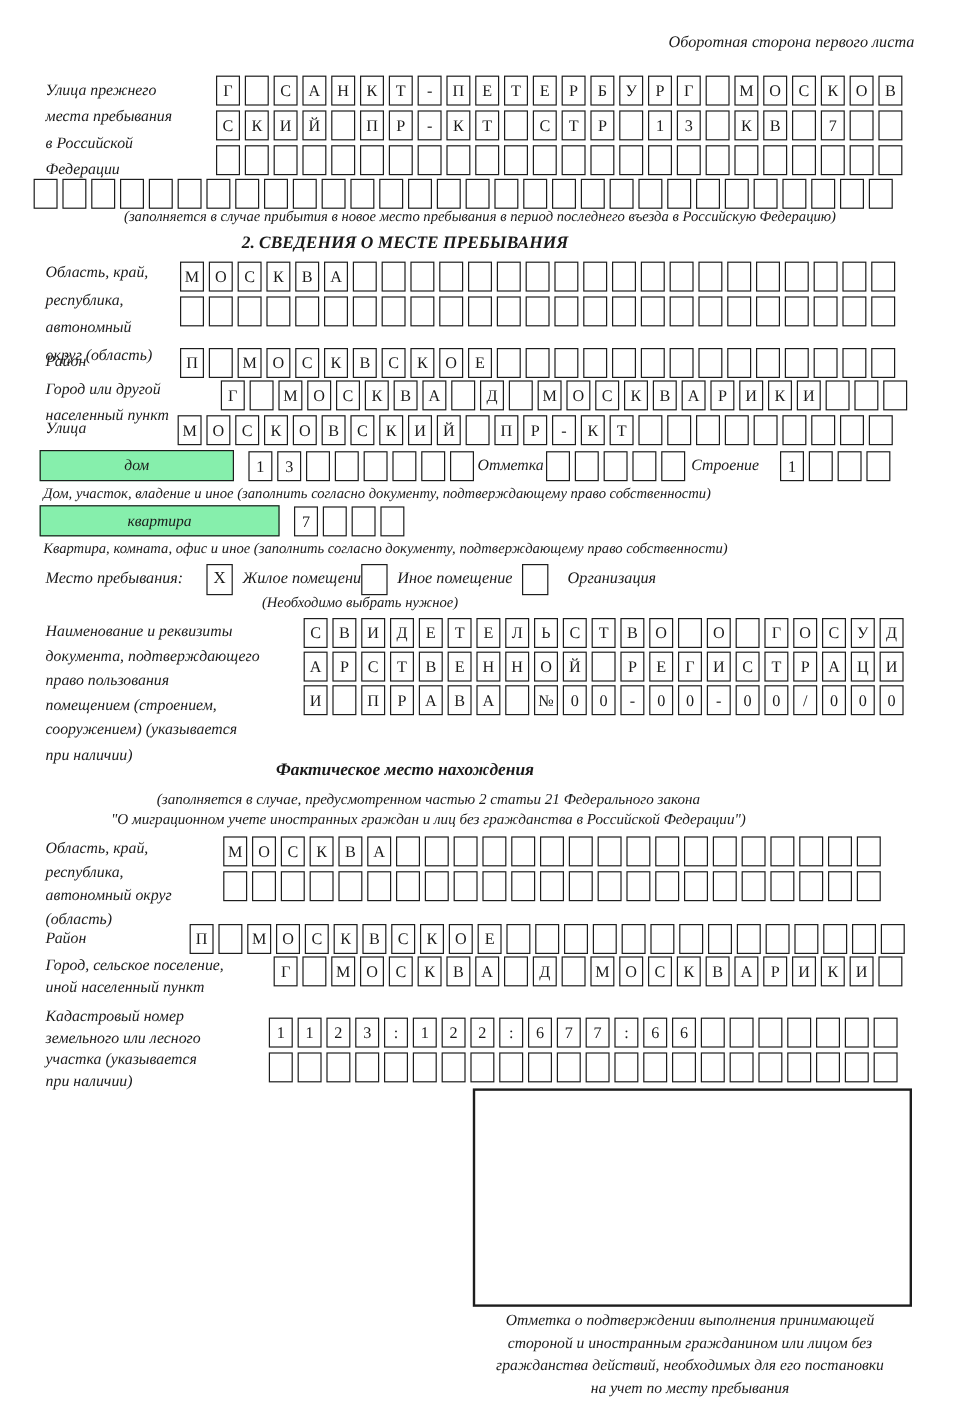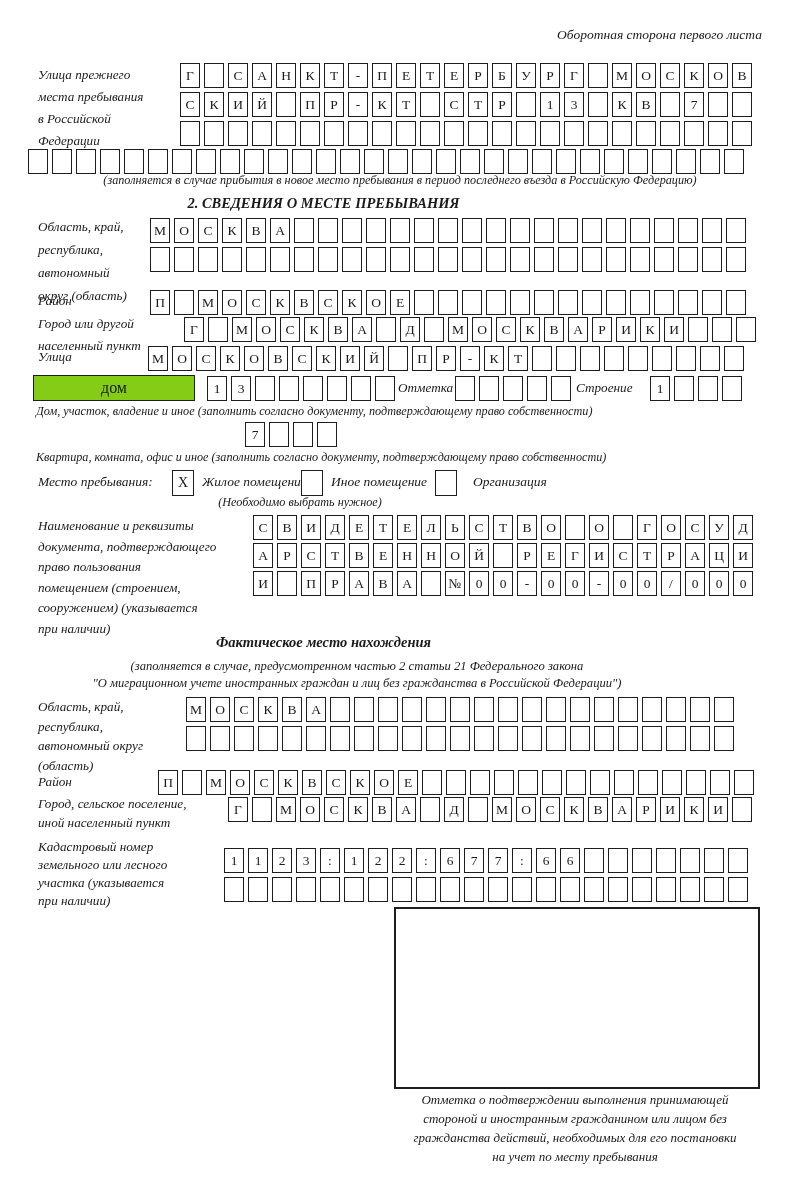--- a/index.html
+++ b/index.html
@@ -5,33 +5,33 @@
   html,body { margin:0; padding:0; background:#ffffff; }
   .page {
     position:relative; width:800px; height:1180px; background:#ffffff;
     color:#1a1a1a; font-family:"Liberation Serif","DejaVu Serif",serif;
     overflow:hidden;
   }
   .abs { position:absolute;font-style:italic; }
   .lines { white-space:pre-line; }
   .lbl { font-size:13.2px; }
   .cap { font-size:12.2px; }
-  .title { font-weight:bold; font-size:14.5px; text-align:center; width:643px; left:2px; }
+  .title { font-weight:bold; font-size:14.5px; text-align:center; width:643px; left:16px; }
   .centered { text-align:center; }
   .cellrow { position:absolute; display:flex; gap:4px; }
   .cell {
     width:20px; height:25px; box-sizing:border-box;
     border:1.7px solid #1d1d1d; background:#fff;
     display:flex; align-items:center; justify-content:center;
     font-size:13.5px; line-height:1;
   }
   .namedbox {
     position:absolute; box-sizing:border-box; border:1.7px solid #1d1d1d;
     display:flex; align-items:center; justify-content:center;
-    font-size:16px; background:#84cc16;
+    font-size:13px; background:#86efac;font-style:italic;
   }
   .checkbox {
     position:absolute; width:22px; height:26px; box-sizing:border-box;
     border:1.7px solid #1d1d1d; background:#fff;
     display:flex; align-items:center; justify-content:center;
     font-size:14px;
   }
   .stampbox { position:absolute; border:2px solid #1d1d1d; background:#fff; }
 </style>
 </head>
@@ -326,20 +326,21 @@
     </div>
   <div class="abs lbl" style="left:576px; top:380px">Строение</div>
   <div class="cellrow" style="left:650px; top:376px">
       <div class="cell">1</div>
       <div class="cell"></div>
       <div class="cell"></div>
       <div class="cell"></div>
     </div>
   <div class="abs cap" style="left:36px; top:404px">Дом, участок, владение и иное (заполнить согласно документу, подтверждающему право собственности)</div>
 
+  <div class="namedbox" style="left:33px; top:421px; width:200px; height:26px">квартира</div>
   <div class="cellrow" style="left:245px; top:422px">
       <div class="cell">7</div>
       <div class="cell"></div>
       <div class="cell"></div>
       <div class="cell"></div>
     </div>
   <div class="abs cap" style="left:36px; top:450px">Квартира, комната, офис и иное (заполнить согласно документу, подтверждающему право собственности)</div>
 
   <div class="abs lbl" style="left:38px; top:474px; font-size:13.5px">Место пребывания:</div>
   <div class="checkbox" style="left:172px; top:470px">X</div>

